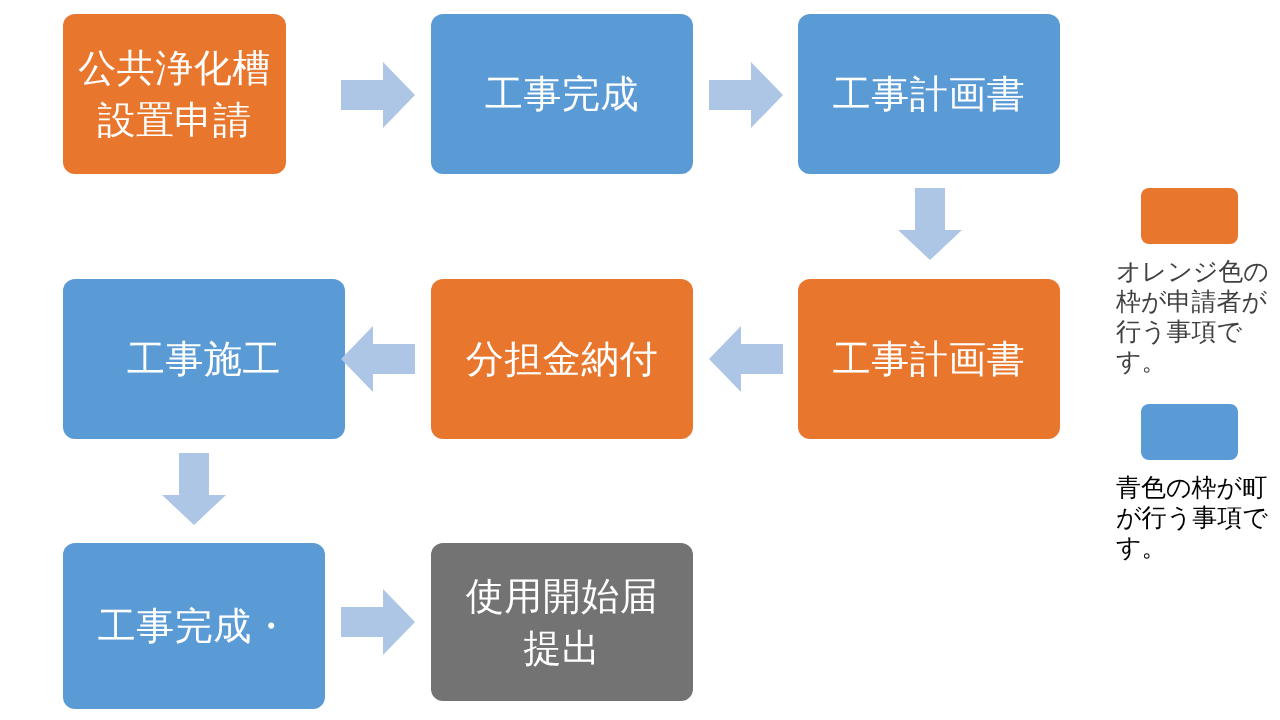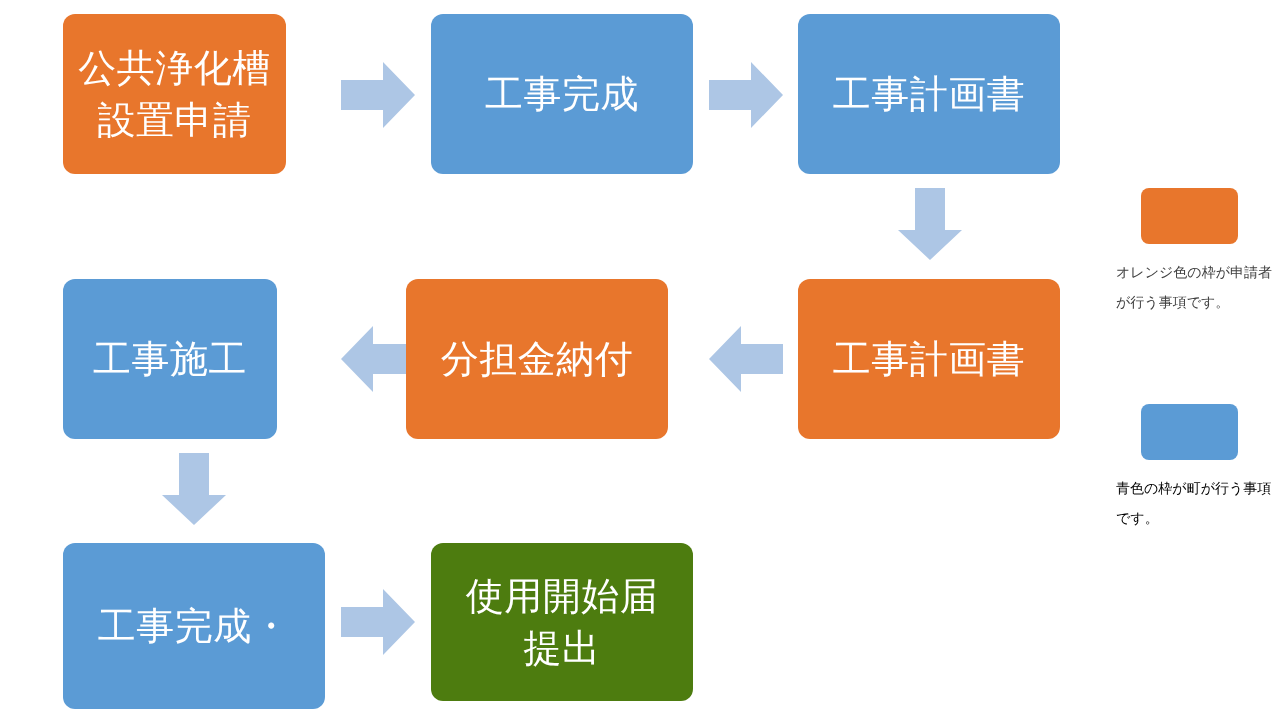--- a/index.html
+++ b/index.html
@@ -54,25 +54,25 @@
   }
 
   
   .legend-swatch {
     position: absolute;
     box-sizing: border-box;
     border-radius: 8px;
   }
   .legend-text {
     position: absolute;
-    font-size: 14px;
+    font-size: 25px;
     line-height: 30px;
     color: #404040;
     letter-spacing: 0px;
-    font-family: Liberation Sans, sans-serif;
+    font-family: Liberation Serif, serif;
     white-space: pre-line;
   }
 </style>
 </head>
 <body style="background: rgb(255, 255, 255);">
 
 <div id="canvas">
 
   <div class="node" id="node-1" style="left: 63px; top: 14px; width: 223px; height: 160px; background: rgb(232, 118, 44); color: rgb(255, 255, 255);">
     <span class="line">公共浄化槽</span>
@@ -98,31 +98,31 @@
   <div class="node" id="node-3" style="left: 798px; top: 14px; width: 262px; height: 160px; background: rgb(91, 155, 213); color: rgb(255, 255, 255);">
     <span class="line">工事計画書</span>
   </div>
 
   <div class="arrow" id="arrow-3" style="left:896px; top:188px; width:68px; height:72px;">
     <svg viewBox="0 0 68 72" preserveAspectRatio="none" aria-hidden="true">
       <polygon points="19,0 49,0 49,42 66,42 34,72 2,42 19,42" fill="#ADC6E5"></polygon>
     </svg>
   </div>
 
-  <div class="node" id="node-6" style="left: 63px; top: 279px; width: 214px; height: 160px; background: rgb(91, 155, 213); color: rgb(255, 255, 255);">
+  <div class="node" id="node-6" style="left: 63px; top: 279px; width: 282px; height: 160px; background: rgb(91, 155, 213); color: rgb(255, 255, 255);">
     <span class="line">工事施工</span>
   </div>
 
   <div class="arrow" id="arrow-5" style="left:341px; top:324px; width:74px; height:70px;">
     <svg viewBox="0 0 74 70" preserveAspectRatio="none" aria-hidden="true">
       <polygon points="74,20 32,20 32,2 0,35 32,68 32,50 74,50" fill="#ADC6E5"></polygon>
     </svg>
   </div>
 
-  <div class="node" id="node-5" style="left: 406px; top: 279px; width: 262px; height: 160px; background: rgb(232, 118, 44); color: rgb(255, 255, 255);">
+  <div class="node" id="node-5" style="left: 431px; top: 279px; width: 262px; height: 160px; background: rgb(232, 118, 44); color: rgb(255, 255, 255);">
     <span class="line">分担金納付</span>
   </div>
 
   <div class="arrow" id="arrow-4" style="left:709px; top:324px; width:74px; height:70px;">
     <svg viewBox="0 0 74 70" preserveAspectRatio="none" aria-hidden="true">
       <polygon points="74,20 32,20 32,2 0,35 32,68 32,50 74,50" fill="#ADC6E5"></polygon>
     </svg>
   </div>
 
   <div class="node" id="node-4" style="left: 798px; top: 279px; width: 262px; height: 160px; background: rgb(232, 118, 44); color: rgb(255, 255, 255);">
@@ -138,21 +138,21 @@
   <div class="node" id="node-7" style="left: 63px; top: 543px; width: 262px; height: 166px; background: rgb(91, 155, 213); color: rgb(255, 255, 255);">
     <span class="line">工事完成・</span>
   </div>
 
   <div class="arrow" id="arrow-7" style="left:341px; top:587px; width:74px; height:70px;">
     <svg viewBox="0 0 74 70" preserveAspectRatio="none" aria-hidden="true">
       <polygon points="0,20 42,20 42,2 74,35 42,68 42,50 0,50" fill="#ADC6E5"></polygon>
     </svg>
   </div>
 
-  <div class="node" id="node-8" style="left: 431px; top: 543px; width: 262px; height: 158px; background: #4d7c0f; color: rgb(255, 255, 255);">
+  <div class="node" id="node-8" style="left: 431px; top: 543px; width: 262px; height: 158px; background: #737373; color: rgb(255, 255, 255);">
     <span class="line">使用開始届</span>
     <span class="line">提出</span>
   </div>
 
   <div class="legend-swatch" id="legend-swatch-orange" style="left: 1141px; top: 188px; width: 97px; height: 56px; background: rgb(232, 118, 44);"></div>
   <div class="legend-text" style="left: 1116px; top: 257px; width: 160px; color: rgb(64, 64, 64);">オレンジ色の枠が申請者が行う事項です。</div>
 
   <div class="legend-swatch" id="legend-swatch-blue" style="left: 1141px; top: 404px; width: 97px; height: 56px; background: rgb(91, 155, 213);"></div>
   <div class="legend-text" style="left: 1116px; top: 473px; width: 160px; color: #000000;">青色の枠が町が行う事項です。</div>
 

